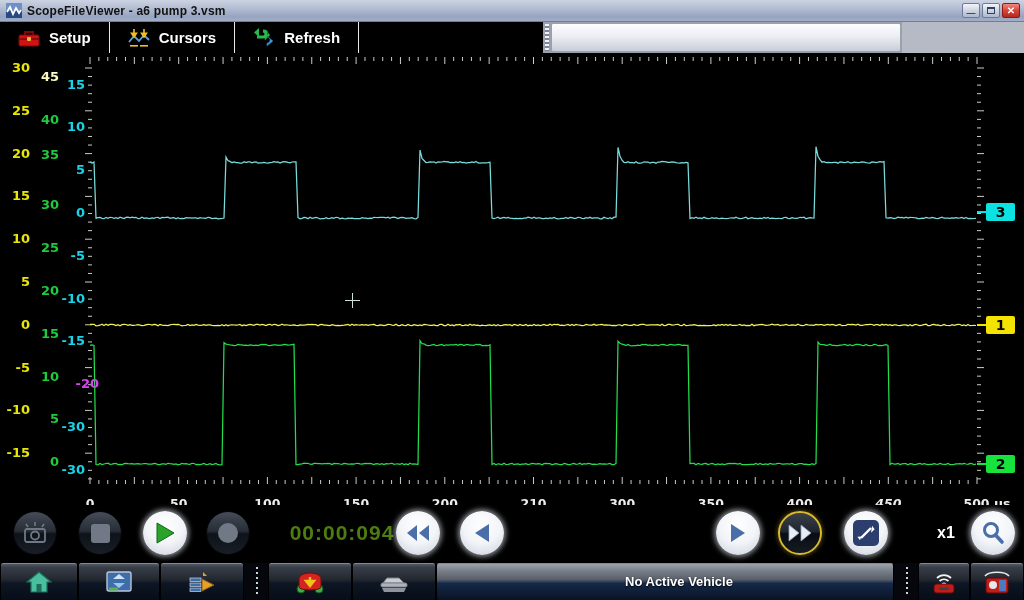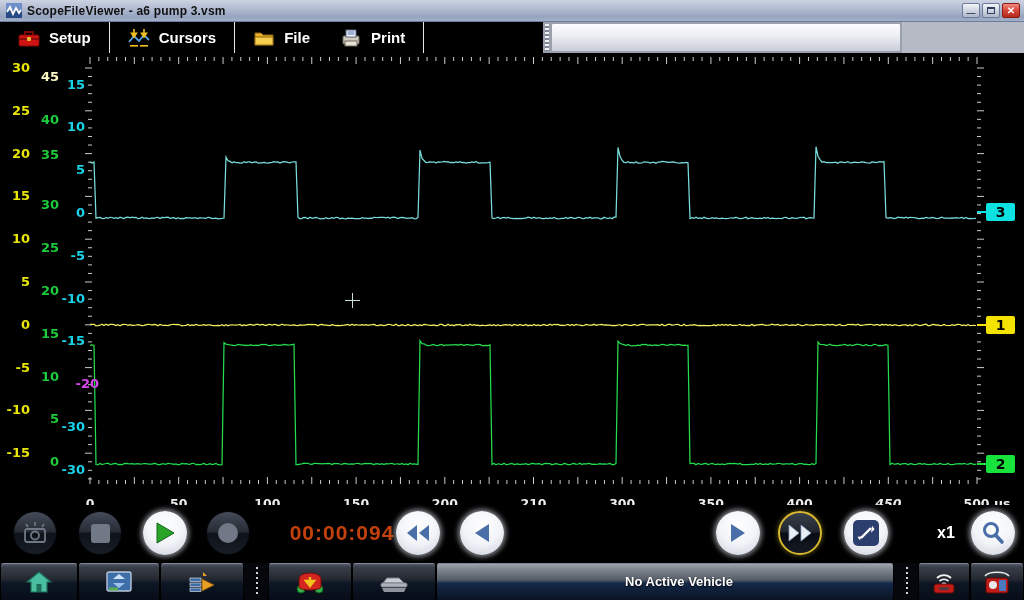--- a/index.html
+++ b/index.html
@@ -56,21 +56,21 @@
   #controls { position:absolute; left:0; top:505px; width:1024px; height:58px; background:#000; }
   .cbtn { position:absolute; top:6px; width:44px; height:44px; border-radius:50%;
           display:flex; align-items:center; justify-content:center; }
   .cbtn.on  { background:radial-gradient(circle at 50% 32%,#ffffff 0%,#f2f4f8 50%,#c9ceda 100%);
               box-shadow:0 0 5px 2px rgba(240,244,255,.55); }
   .cbtn.off { background:linear-gradient(180deg,#454c58 0%,#272c35 46%,#0e1219 52%,#191e26 100%);
               border:1px solid #05070b; }
   .cbtn.ff  { background:linear-gradient(180deg,#3a404b 0%,#20252e 46%,#090c12 52%,#161b23 100%);
               border:2px solid #d9b92f; box-shadow:0 0 4px 1px rgba(217,185,47,.35); }
   #time-display { position:absolute; left:286px; top:6px; width:112px; height:44px;
-    color:#c2410c; font:bold 21px "Liberation Sans",sans-serif; letter-spacing:1px;
+    color:#4d7c0f; font:bold 21px "Liberation Sans",sans-serif; letter-spacing:1px;
     display:flex; align-items:center; justify-content:center; }
   #zoom-factor { position:absolute; left:926px; top:6px; width:40px; height:44px; color:#fff;
     font:bold 16px "Liberation Sans",sans-serif; display:flex; align-items:center; justify-content:center; }
 
   
   #statusbar { position:absolute; left:0; top:563px; width:1024px; height:37px; background:#05070c;
     display:flex; }
   .scell { height:37px; border-left:1px solid #000; border-right:1px solid #000; border-radius:3px;
     background:linear-gradient(180deg,#5a606c 0%,#383e49 12%,#23272f 45%,#0d1624 55%,#070d18 100%);
     box-shadow:inset 0 1px 0 #828897; display:flex; align-items:center; justify-content:center; }
@@ -123,37 +123,29 @@
           <svg class="tb-ic" viewBox="0 0 22 20">
             <polyline points="1,14 6,8 11,13 16,7 21,12" fill="none" stroke="#5aa5e0" stroke-width="1.8"></polyline>
             <path d="M6 1 v8 M6 9 l-2.4,-3.6 h4.8 Z" stroke="#f0c020" stroke-width="1.6" fill="#f0c020"></path>
             <path d="M16 1 v8 M16 9 l-2.4,-3.6 h4.8 Z" stroke="#f0c020" stroke-width="1.6" fill="#f0c020"></path>
             <rect x="2" y="17" width="8" height="1.6" fill="#f0c020"></rect>
             <rect x="12" y="17" width="8" height="1.6" fill="#f0c020"></rect>
           </svg>
           <span class="tb-label">Cursors</span>
         </div>
       </div>
-      <div class="tb-group" style="border-right:1px solid #e8e8e8;">
+      <div class="tb-group">
         <div class="tb-btn">
           <svg class="tb-ic" viewBox="0 0 22 20">
-            <path d="M2 5 h6 l2 2 h10 v10 h-18 z" fill="#e8b126" stroke="#8a6410"></path>
-            <path d="M2 9 h18 v8 h-18 z" fill="#f6cf4e" stroke="#8a6410"></path>
+            <path d="M7 18 C3 18 3 12 7 12 L7 8 L2 13 L7 18 Z" fill="#2db84d" stroke="#157a2c" stroke-width=".8" transform="rotate(180 8 11) translate(-3 2)"></path>
+            <path d="M6 2 h6 c4 0 4 6 0 6 v3 l6,-5 -6,-5 z" fill="#49a8e8" stroke="#1c5d9c" stroke-width=".8" transform="translate(2 7)"></path>
+            <path d="M5 17 h6 c4 0 4,-6 0,-6" fill="none" stroke="#2db84d" stroke-width="3" transform="translate(-1 -8)"></path>
+            <path d="M10 1 l-5 4.5 5 4.5 z" fill="#2db84d" transform="translate(-4 -1)"></path>
           </svg>
-          <span class="tb-label">File</span>
-        </div>
-        <div class="tb-btn" style="margin-left:14px;">
-          <svg class="tb-ic" viewBox="0 0 22 20">
-            <rect x="3" y="8" width="16" height="8" rx="1" fill="#cfcabb" stroke="#6f695a"></rect>
-            <rect x="6" y="2" width="10" height="7" fill="#f4f6fa" stroke="#5a657e"></rect>
-            <line x1="7.5" y1="4" x2="14.5" y2="4" stroke="#4a6fb0" stroke-width="1"></line>
-            <line x1="7.5" y1="6" x2="14.5" y2="6" stroke="#4a6fb0" stroke-width="1"></line>
-            <rect x="5" y="13" width="12" height="5" fill="#e6e2d6" stroke="#6f695a"></rect>
-          </svg>
-          <span class="tb-label">Print</span>
+          <span class="tb-label">Refresh</span>
         </div>
       </div>
     </div>
     <div id="toolbar-gripper"></div>
     <div id="toolbar-panel"></div>
     <div id="toolbar-rest"></div>
   </div>
 
   <div id="scope">
     <svg id="plot-svg" width="1024" height="452">

